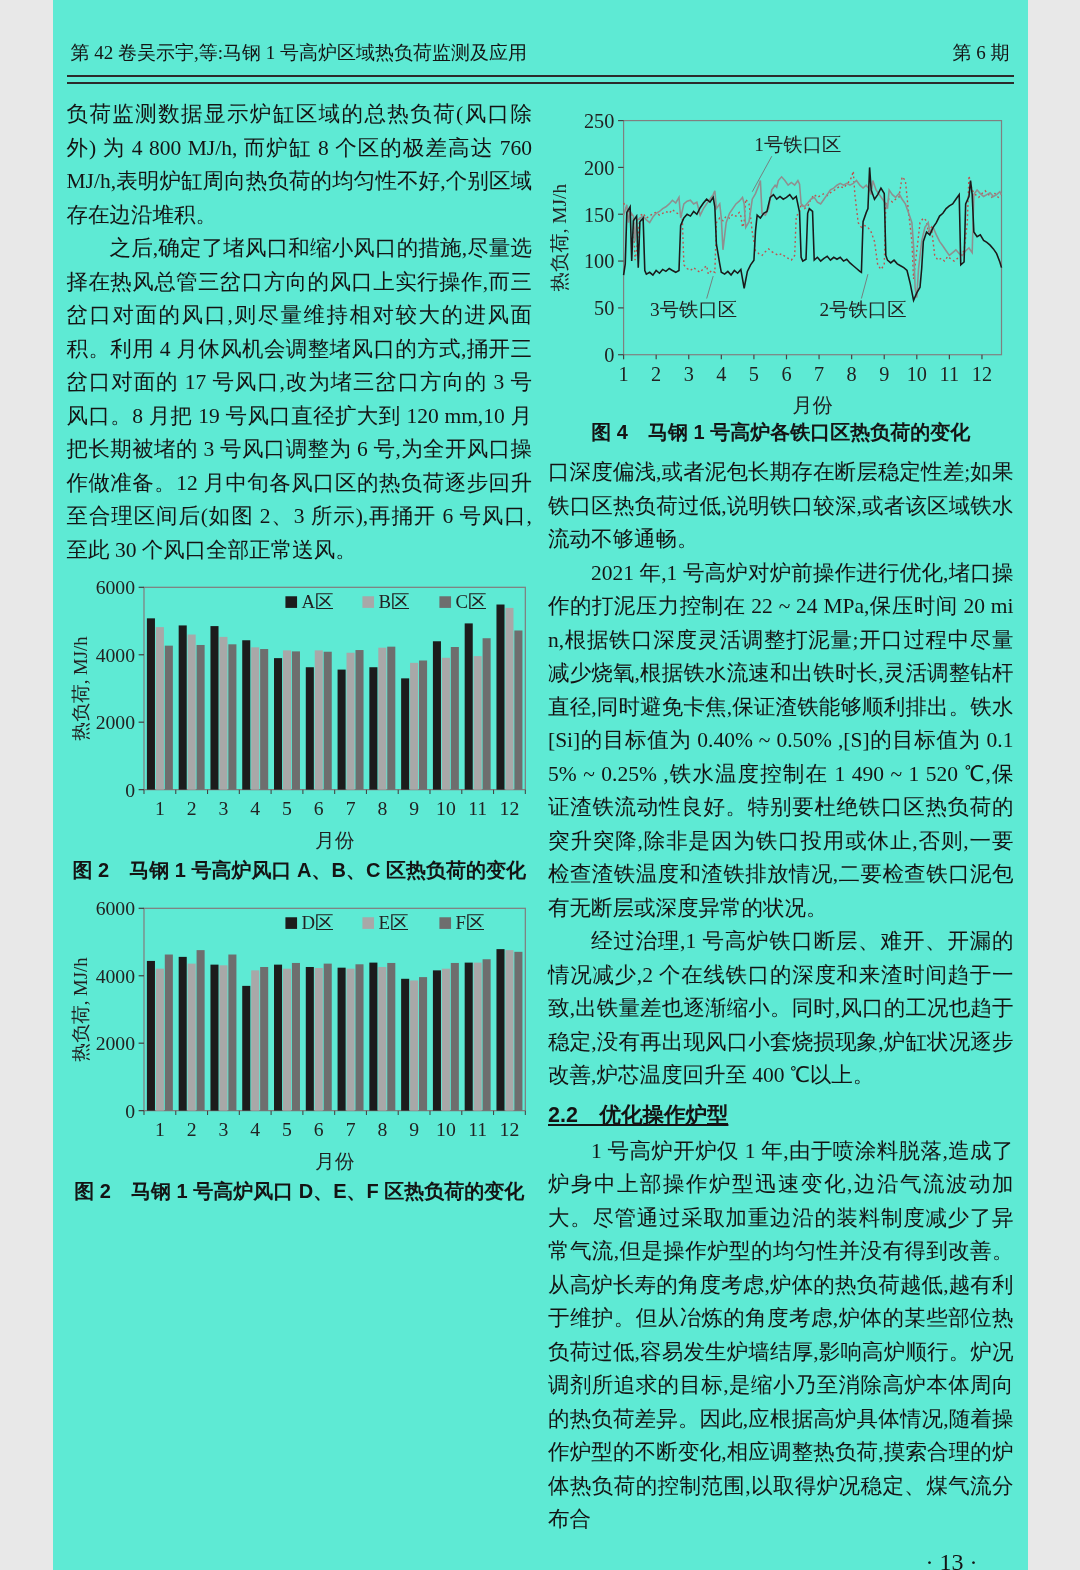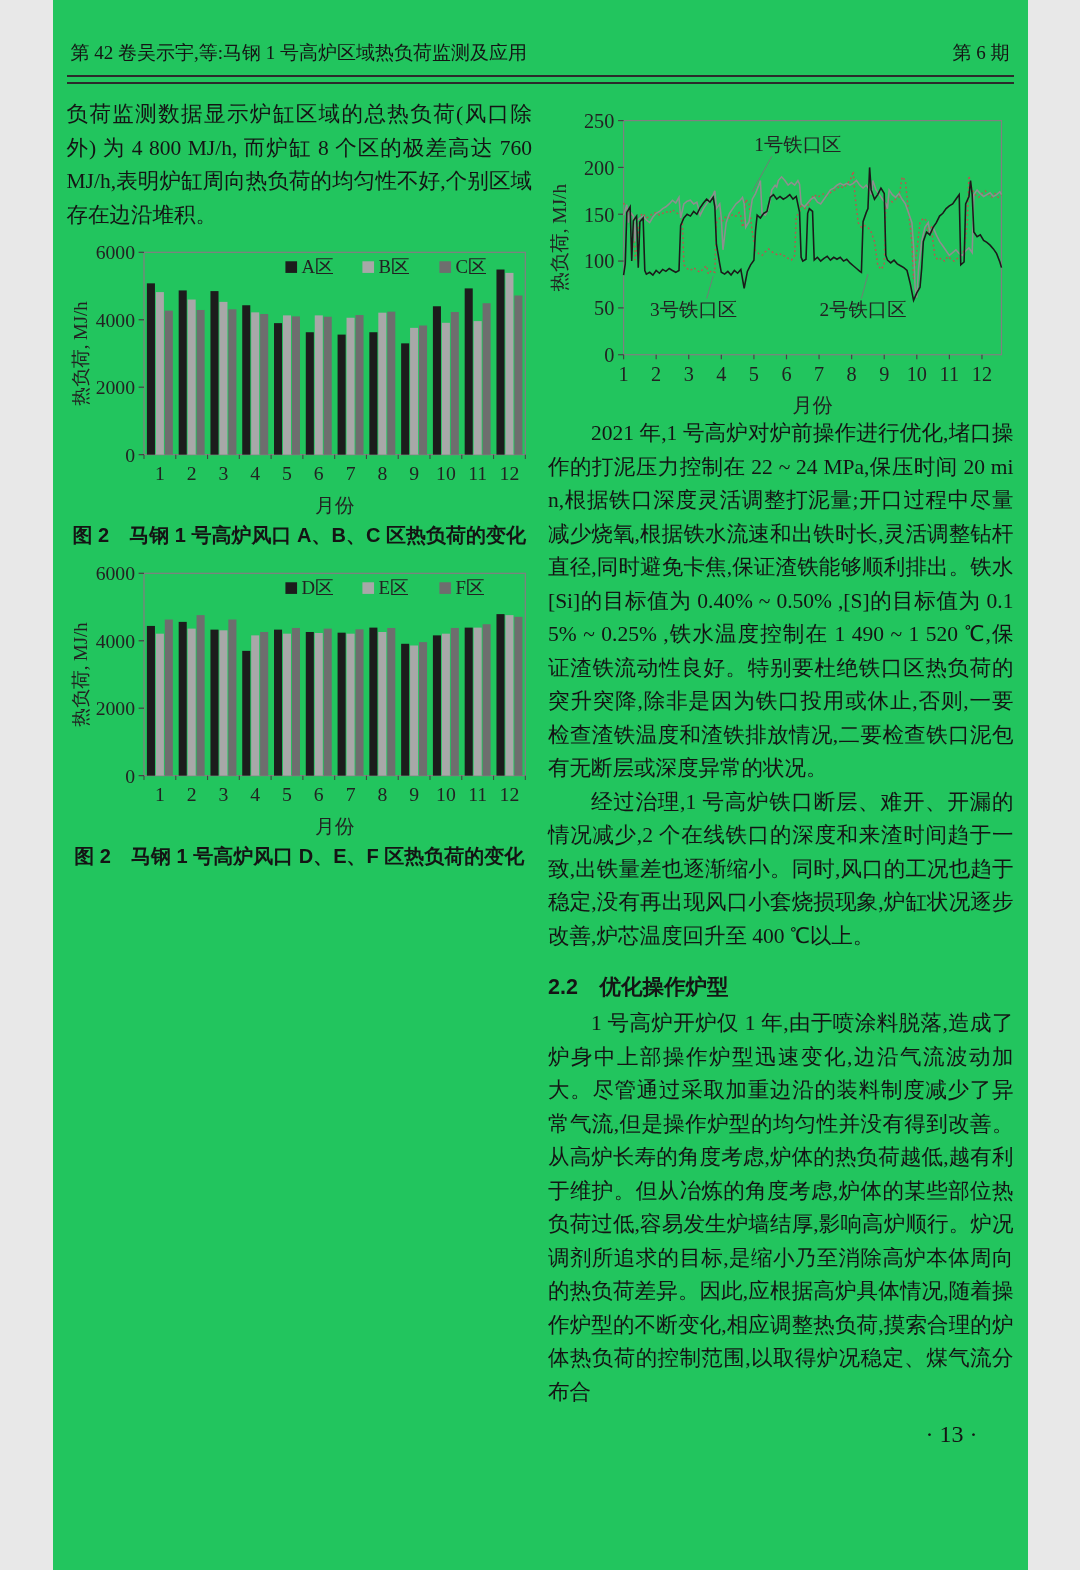--- a/index.html
+++ b/index.html
@@ -1,49 +1,50 @@
 <!DOCTYPE html>
 <html><head>
 <meta charset="utf-8">
 <style>
   html,body{margin:0;padding:0;background:#e8e8e8;}
-  .page{width:975px;height:1570px;margin:0 auto;background:#22c55e;box-sizing:border-box;
+  .page{width:975px;height:1570px;margin:0 auto;background:#5eead4;box-sizing:border-box;
         padding:40px 14px 0;font-family:"Liberation Serif",serif;color:#141414;overflow:hidden;}
   .hdr{display:flex;justify-content:space-between;align-items:baseline;font-size:19px;padding:0 4px;}
   .hdr span{white-space:nowrap;}
   .hdr .hc{flex:1;}
   .rule{margin-top:9px;height:5px;border-top:2px solid #2b2b2b;border-bottom:2px solid #2b2b2b;}
   .cols{display:flex;gap:16px;margin-top:14px;}
   .col{width:523px;}
   p.body{font-size:21.5px;line-height:33.5px;text-align:justify;margin:0;word-break:break-all;}
   .ind{text-indent:2em;}
   figure{margin:6px 0 0;}
   figcaption{text-align:center;font-family:"Liberation Sans",sans-serif;font-weight:bold;
              font-size:20px;margin:2px 0 10px;}
-  h3.sec{font-family:"Liberation Sans",sans-serif;font-size:21.5px;font-weight:bold;margin:19px 0 6px;}
+  h3.sec{font-family:"Liberation Sans",sans-serif;font-size:21.5px;font-weight:bold;margin:7px 0 6px;text-decoration:underline;}
   .pgnum{text-align:right;padding-right:36px;font-size:24px;margin-top:12px;}
   svg.chart{display:block;width:100%;height:auto;}
   svg text{font-family:"Liberation Serif",serif;fill:#222;}
 </style>
 </head>
 <body>
 
 <div class="page">
 
   <div class="hdr">
     <span>第 42 卷</span>
     <span class="hc">吴示宇,等:马钢 1 号高炉区域热负荷监测及应用</span>
     <span>第 6 期</span>
   </div>
   <div class="rule"></div>
 
   <div class="cols">
 
     <div class="col">
       <p class="body">负荷监测数据显示炉缸区域的总热负荷(风口除外) 为 4 800 MJ/h, 而炉缸 8 个区的极差高达 760 MJ/h,表明炉缸周向热负荷的均匀性不好,个别区域存在边沿堆积。</p>
+      <p class="body ind">之后,确定了堵风口和缩小风口的措施,尽量选择在热风总管三岔口方向的风口上实行操作,而三岔口对面的风口,则尽量维持相对较大的进风面积。利用 4 月休风机会调整堵风口的方式,捅开三岔口对面的 17 号风口,改为堵三岔口方向的 3 号风口。8 月把 19 号风口直径扩大到 120 mm,10 月把长期被堵的 3 号风口调整为 6 号,为全开风口操作做准备。12 月中旬各风口区的热负荷逐步回升至合理区间后(如图 2、3 所示),再捅开 6 号风口,至此 30 个风口全部正常送风。</p>
 
       <figure>
         <svg id="fig2-svg" class="chart" viewBox="0 0 520 315">
             <g>
               <rect x="86" y="16" width="426" height="226" fill="none" stroke="#808080" stroke-width="1.4"></rect>
               <line x1="80" y1="242" x2="86" y2="242" stroke="#444444" stroke-width="1.4"></line>
               <text x="76" y="250" font-size="22" text-anchor="end">0</text>
               <line x1="80" y1="166.66666666666669" x2="86" y2="166.66666666666669" stroke="#444444" stroke-width="1.4"></line>
               <text x="76" y="174.66666666666669" font-size="22" text-anchor="end">2000</text>
               <line x1="80" y1="91.33333333333334" x2="86" y2="91.33333333333334" stroke="#444444" stroke-width="1.4"></line>
@@ -271,22 +272,24 @@
               <polyline points="82.0,120.6 85.5,109.4 87.3,128.7 89.1,116.6 92.6,121.6 94.4,149.1 96.1,126.7 99.7,123.7 103.2,121.6 106.7,125.7 110.3,128.7 113.8,122.6 117.3,118.6 120.9,116.6 124.4,113.5 127.9,111.5 131.5,108.4 135.0,104.4 138.6,107.4 142.1,101.3 143.9,123.7 147.4,108.4 150.9,105.4 154.5,104.4 158.0,108.4 161.5,106.4 165.1,120.6 168.6,113.5 172.1,108.4 175.7,103.3 179.2,98.3 181.0,94.2 182.7,113.5 186.3,108.4 188.0,123.7 189.8,158.2 193.3,128.7 196.9,118.6 200.4,113.5 203.9,108.4 207.5,105.4 211.0,101.3 212.8,108.4 214.5,133.8 218.1,127.7 221.6,103.3 225.1,97.2 228.7,88.1 230.4,83.0 232.2,118.6 235.8,120.6 239.3,113.5 242.8,93.2 246.4,88.1 248.1,90.1 249.9,83.0 253.4,79.0 257.0,83.0 260.5,88.1 264.0,85.1 267.6,88.1 271.1,83.0 272.9,87.1 274.6,108.4 278.2,111.5 281.7,107.4 285.2,103.3 288.8,101.3 292.3,106.4 295.8,108.4 299.4,103.3 302.9,98.3 306.4,93.2 310.0,91.2 313.5,88.1 317.0,86.1 320.6,88.1 324.1,86.1 327.6,88.1 331.2,86.1 334.7,83.0 338.3,88.1 341.8,91.2 345.3,88.1 348.9,93.2 350.6,98.3 352.4,83.0 355.9,93.2 359.5,98.3 363.0,103.3 366.5,108.4 368.3,113.5 370.1,93.2 373.6,98.3 377.1,101.3 380.7,97.2 384.2,103.3 387.7,108.4 391.3,118.6 394.8,128.7 396.6,154.1 398.3,199.9 400.1,210.0 401.9,179.5 405.4,149.1 408.9,133.8 412.5,128.7 414.2,138.9 417.8,133.8 421.3,142.0 424.8,149.1 428.4,154.1 431.9,159.2 435.4,164.3 439.0,161.3 442.5,158.2 446.1,162.3 449.6,164.3 453.1,159.2 456.7,156.2 460.2,161.3 462.0,98.3 465.5,93.2 469.0,97.2 472.6,100.3 476.1,98.3 479.6,96.2 483.2,100.3 486.7,98.3 490.2,95.2 492.0,98.3" fill="none" stroke="#8f8f8f" stroke-width="1.7"></polyline>
               <polyline points="82.0,185.6 83.8,173.4 85.5,117.6 89.1,111.5 90.8,170.4 92.6,126.7 96.1,121.6 97.9,177.5 99.7,127.7 103.2,123.7 105.0,180.6 106.7,184.6 110.3,182.6 113.8,185.6 117.3,180.6 120.9,183.6 124.4,179.5 127.9,181.6 131.5,178.5 135.0,180.6 138.6,182.6 142.1,180.6 143.9,131.8 147.4,123.7 150.9,119.6 154.5,121.6 158.0,116.6 161.5,119.6 165.1,112.5 168.6,107.4 172.1,103.3 175.7,106.4 179.2,101.3 181.0,111.5 182.7,152.1 186.3,173.4 188.0,182.6 191.6,184.6 195.1,181.6 198.6,185.6 202.2,180.6 205.7,183.6 209.2,179.5 212.8,199.9 216.3,181.6 219.8,174.5 223.4,169.4 225.1,137.9 226.9,120.6 230.4,123.7 234.0,118.6 237.5,116.6 241.1,101.3 244.6,98.3 248.1,103.3 251.7,100.3 255.2,103.3 258.7,101.3 262.3,98.3 265.8,103.3 269.3,100.3 272.9,117.6 274.6,166.3 276.4,170.4 279.9,168.4 281.7,118.6 283.5,113.5 287.0,116.6 288.8,169.4 292.3,166.3 295.8,170.4 299.4,167.4 302.9,165.3 306.4,169.4 310.0,166.3 313.5,168.4 317.0,166.3 320.6,170.4 324.1,168.4 327.6,172.4 331.2,175.5 334.7,178.5 338.3,181.6 340.0,182.6 341.8,127.7 345.3,117.6 347.1,113.5 348.9,68.8 350.6,93.2 354.2,103.3 357.7,98.3 361.2,91.2 364.8,97.2 366.5,164.3 368.3,169.4 371.8,172.4 375.4,169.4 378.9,173.4 382.4,175.5 386.0,177.5 389.5,180.6 393.0,194.8 396.6,213.1 400.1,204.9 403.6,198.8 405.4,178.5 407.2,149.1 410.7,138.9 414.2,142.0 417.8,133.8 421.3,128.7 424.8,121.6 428.4,118.6 431.9,113.5 435.4,110.5 439.0,108.4 442.5,103.3 446.1,98.3 447.8,174.5 451.4,171.4 453.1,108.4 456.7,100.3 458.4,83.0 460.2,98.3 462.0,138.9 465.5,144.0 469.0,142.0 472.6,148.0 476.1,150.1 479.6,153.1 483.2,157.2 486.7,162.3 490.2,171.4 492.0,177.5" fill="none" stroke="#1a1a1a" stroke-width="1.7"></polyline>
               <line x1="242.81896551724137" y1="56.608000000000004" x2="221.61206896551727" y2="95.21600000000001" stroke="#777" stroke-width="1"></line>
               <text x="271.09482758620686" y="51.416" font-size="21" text-anchor="middle">1号铁口区</text>
               <line x1="172.1293103448276" y1="211.04" x2="179.19827586206895" y2="186.656" stroke="#777" stroke-width="1"></line>
               <text x="157.99137931034483" y="230.232" font-size="21" text-anchor="middle">3号铁口区</text>
               <line x1="340.0172413793104" y1="211.04" x2="347.08620689655174" y2="184.62400000000002" stroke="#777" stroke-width="1"></line>
               <text x="341.7844827586207" y="230.232" font-size="21" text-anchor="middle">2号铁口区</text>
             </g>
           </svg>
+        <figcaption>图 4　马钢 1 号高炉各铁口区热负荷的变化</figcaption>
       </figure>
 
+      <p class="body">口深度偏浅,或者泥包长期存在断层稳定性差;如果铁口区热负荷过低,说明铁口较深,或者该区域铁水流动不够通畅。</p>
       <p class="body ind">2021 年,1 号高炉对炉前操作进行优化,堵口操作的打泥压力控制在 22 ~ 24 MPa,保压时间 20 min,根据铁口深度灵活调整打泥量;开口过程中尽量减少烧氧,根据铁水流速和出铁时长,灵活调整钻杆直径,同时避免卡焦,保证渣铁能够顺利排出。铁水[Si]的目标值为 0.40% ~ 0.50% ,[S]的目标值为 0.15% ~ 0.25% ,铁水温度控制在 1 490 ~ 1 520 ℃,保证渣铁流动性良好。特别要杜绝铁口区热负荷的突升突降,除非是因为铁口投用或休止,否则,一要检查渣铁温度和渣铁排放情况,二要检查铁口泥包有无断层或深度异常的状况。</p>
       <p class="body ind">经过治理,1 号高炉铁口断层、难开、开漏的情况减少,2 个在线铁口的深度和来渣时间趋于一致,出铁量差也逐渐缩小。同时,风口的工况也趋于稳定,没有再出现风口小套烧损现象,炉缸状况逐步改善,炉芯温度回升至 400 ℃以上。</p>
       <h3 class="sec">2.2　优化操作炉型</h3>
       <p class="body ind">1 号高炉开炉仅 1 年,由于喷涂料脱落,造成了炉身中上部操作炉型迅速变化,边沿气流波动加大。尽管通过采取加重边沿的装料制度减少了异常气流,但是操作炉型的均匀性并没有得到改善。从高炉长寿的角度考虑,炉体的热负荷越低,越有利于维护。但从冶炼的角度考虑,炉体的某些部位热负荷过低,容易发生炉墙结厚,影响高炉顺行。炉况调剂所追求的目标,是缩小乃至消除高炉本体周向的热负荷差异。因此,应根据高炉具体情况,随着操作炉型的不断变化,相应调整热负荷,摸索合理的炉体热负荷的控制范围,以取得炉况稳定、煤气流分布合</p>
       <div class="pgnum">· 13 ·</div>
     </div>
 
   </div>
 </div>
 

